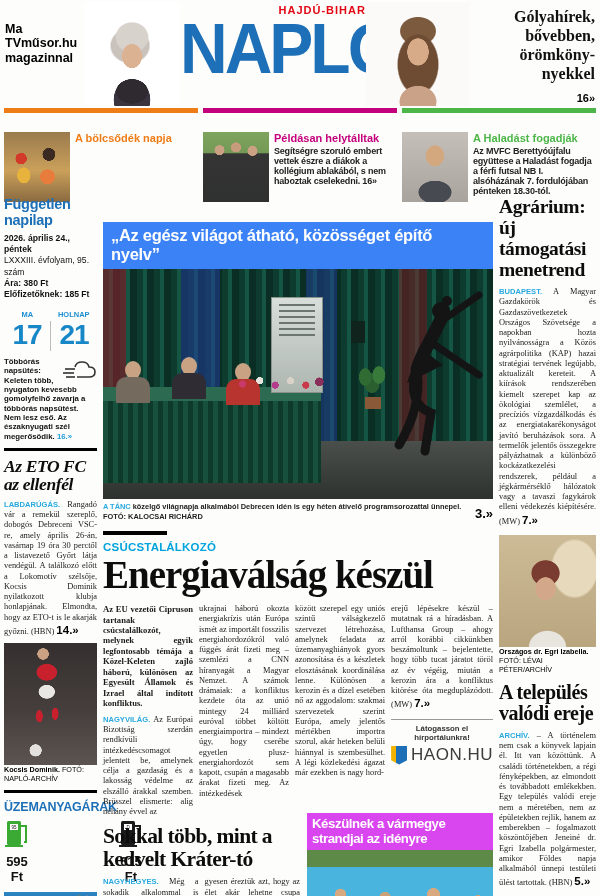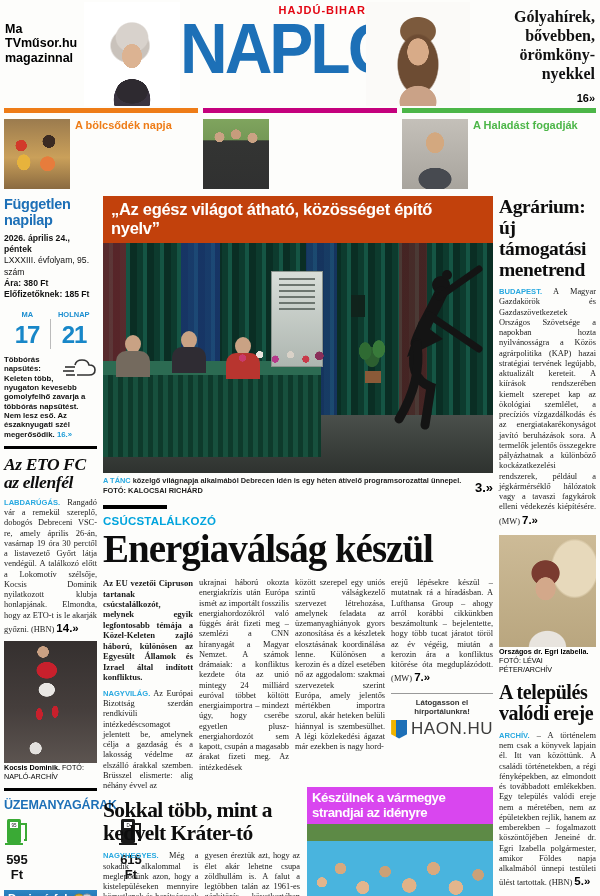--- a/index.html
+++ b/index.html
@@ -37,21 +37,21 @@
     letter-spacing:-3px; line-height:.92; transform:scaleY(1.08); transform-origin:top left; }
   .hteaser { position:absolute; right:5px; top:8px; width:118px; text-align:right;
     font-family:"Liberation Serif", serif; font-weight:bold; font-size:16px; line-height:1.18; }
   .hteaser .pageref { font-family:"Liberation Sans",sans-serif; font-size:11px; margin-top:8px;text-align:right; }
 
   
   .teasers { position:absolute; top:108px; left:4px; width:592px; height:84px;
     display:flex; gap:5px; }
   .teaser { flex:1; position:relative; }
   .tbar { height:5px; width:100%; }
-  .trow { display:flex; gap:5px; padding-top:6px; }
+  .trow { display:flex; gap:5px; padding-top:19px; }
   .tphoto { width:66px; height:70px; flex:none; overflow:hidden; }
   .tp1 { background:
       radial-gradient(8px 8px at 26% 38%, #d23a2a 70%, transparent 72%),
       radial-gradient(9px 9px at 68% 32%, #3a2a22 70%, transparent 72%),
       radial-gradient(10px 12px at 30% 62%, #e7b33c 65%, transparent 68%),
       radial-gradient(12px 12px at 66% 64%, #e77c3c 60%, transparent 64%),
       linear-gradient(180deg,#9b7b4e,#caa05a 55%, #8a6a40); }
   .tp2 { background:
       radial-gradient(7px 7px at 25% 26%, #caa283 70%, transparent 73%),
       radial-gradient(7px 7px at 50% 22%, #c79c7c 70%, transparent 73%),
@@ -90,21 +90,21 @@
   .divider { height:3px; background:#000; margin:7px 0; }
 
   
   .indep { color:#1d70b7; font-weight:bold; font-size:14.5px; letter-spacing:-0.3px; }
   .dates { margin-top:5px; font-size:8.6px; line-height:1.3; }
   .dates .b { font-weight:bold; }
   .weather { margin-top:10px; }
   .wlabels { display:flex; font-size:7.5px; font-weight:bold; color:#1d8fd0; }
   .wlabels span { flex:1; text-align:center; }
   .wtemps { display:flex; align-items:flex-end; color:#1887c8; font-weight:bold;
-    font-size:24px; letter-spacing:-1px; }
+    font-size:28px; letter-spacing:-1px; }
   .wtemps .t { flex:1; text-align:center; }
   .wsep { width:1px; height:30px; background:#bbb; }
   .wtext { margin-top:6px; font-size:7.8px; font-weight:bold; line-height:1.2; }
   .wref { color:#1e9cd7; }
   .cloud { float:right; margin:2px 0 2px 3px; }
   .etohead { font-size:17.5px;font-style:italic; }
   .eto-body { margin-top:6px; }
   .footphoto { margin-top:6px; width:93px; height:122px; overflow:hidden;
     background:
       radial-gradient(8px 8px at 42% 9%, #caa183 70%, transparent 73%),
@@ -122,22 +122,22 @@
   .pump { display:inline-block; }
 
   .fx { margin-top:8px; border-bottom:2px solid #1d70b7; }
   .fxhead { background:linear-gradient(180deg,#2d86c4,#155d9b); color:#fff;
     padding:2px 4px 1px; position:relative; }
   .fxtitle { font-weight:bold; font-size:11.5px; letter-spacing:-0.2px; }
   .fxdate { font-size:6.5px; font-weight:bold; }
   .coins { position:absolute; right:3px; top:3px; }
 
   
-  .banner { background:#c2410c; color:#fff; font-weight:bold; font-size:16.5px;
-    letter-spacing:-0.3px; padding:4px 8px 5px; }
+  .banner { background:#3b82f6; color:#fff; font-weight:bold; font-size:16.5px;
+    letter-spacing:-0.3px; padding:4px 8px 5px;margin-top:26px; }
   .mainphoto { position:relative; width:390px; height:230px; overflow:hidden;
     background:repeating-linear-gradient(90deg,#0d3b2e 0 6px,#155544 6px 10px,#0a2e24 10px 17px); }
   .curtainlight { position:absolute; inset:0;
     background:linear-gradient(90deg, rgba(150,30,45,.55) 0 6%, transparent 6% 20%,
       rgba(35,60,165,.5) 20% 30%, transparent 30% 52%, rgba(35,60,165,.45) 52% 60%,
       transparent 60% 76%, rgba(140,25,35,.45) 76% 83%, transparent 83%); }
   .floor { position:absolute; left:0; right:0; bottom:0; height:58px;
     background:linear-gradient(180deg,#4a4f4b,#2e322f); }
   .ptable { position:absolute; left:0; top:118px; width:218px; height:96px;
     background:linear-gradient(180deg,#2c6b52 0 14px, transparent 14px),
@@ -249,28 +249,33 @@
         <div class="tphoto tp1"></div>
         <div class="tbody">
           <h3>A bölcsődék napja</h3>
         </div>
       </div>
     </div>
     <div class="teaser t2">
       <div class="tbar"></div>
       <div class="trow">
         <div class="tphoto tp2"></div>
+        <div class="tbody">
+          <h3>Példásan helytálltak</h3>
+          <p>Segítségre szoruló embert vettek észre a diákok a kollégium ablakából, s nem haboztak cselekedni. 16»</p>
+        </div>
       </div>
     </div>
     <div class="teaser t3">
       <div class="tbar"></div>
       <div class="trow">
         <div class="tphoto tp3"></div>
         <div class="tbody">
           <h3>A Haladást fogadják</h3>
+          <p>Az MVFC Berettyóújfalu együttese a Haladást fogadja a férfi futsal NB I. alsóházának 7. fordulójában pénteken 18.30-tól.</p>
         </div>
       </div>
     </div>
   </div>
 
   <div class="leftcol">
     <div class="indep">Független napilap</div>
     <div class="dates">
       <div class="b">2026. április 24., péntek</div>
       <div>LXXXIII. évfolyam, 95. szám</div>

